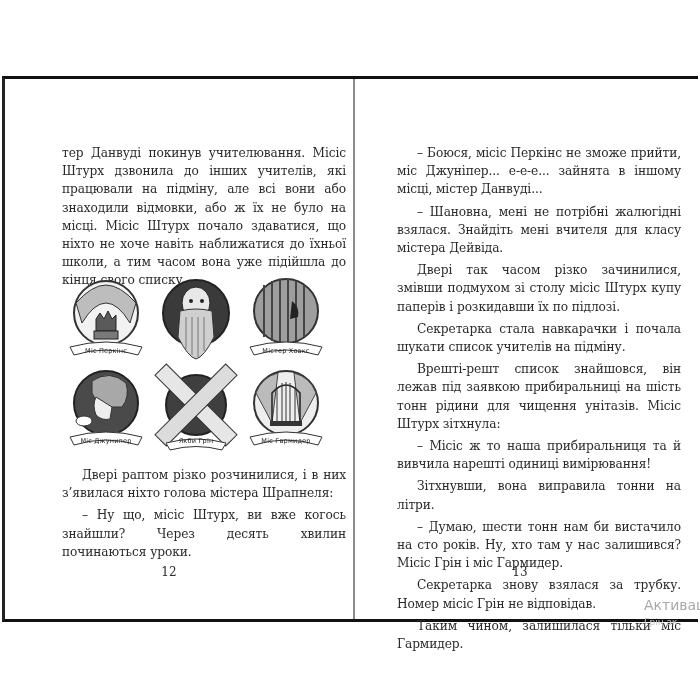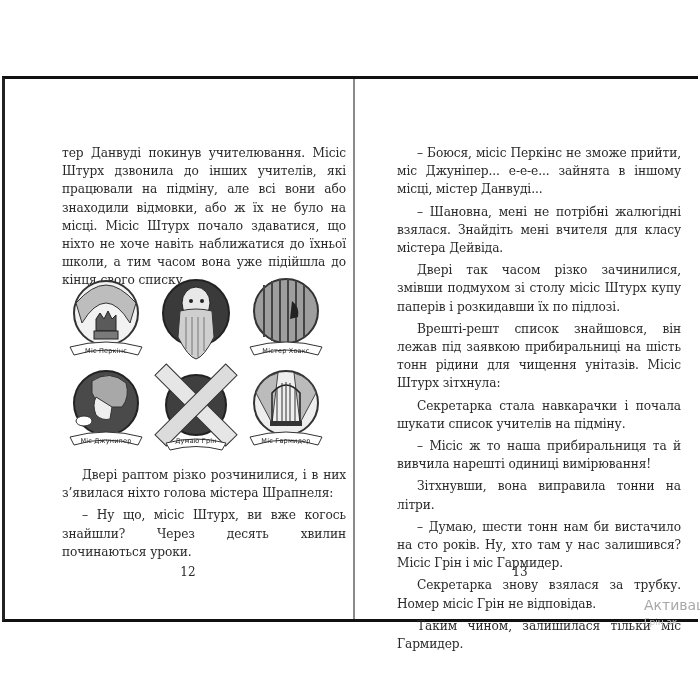--- a/index.html
+++ b/index.html
@@ -6,21 +6,21 @@
     body { width:700px; height:700px; position:relative; overflow:hidden; font-family:"DejaVu Serif", serif; color:#2a2a2a; }
     .frame { position:absolute; left:2px; top:76px; width:696px; height:546px; border-top:3px solid #111; border-bottom:3px solid #111; border-left:3px solid #222; box-sizing:border-box; background:#fff; }
     .spine { position:absolute; left:353px; top:79px; width:2px; height:540px; background:#8a8a8a; }
     .page { position:absolute; top:140px; width:292px; font-size:12.2px; line-height:18.2px; text-align:justify; letter-spacing:-0.1px; }
     .page.left { left:58px; }
     .page.right { left:393px; }
     .page p { margin:4px; }
     .page p.ind { text-indent:20px; }
     .page p.noind { text-indent:0; }
     .pnum { position:absolute; top:565px; font-size:12px; width:40px; text-align:center; }
-    .pnum.left { left:168px; }
+    .pnum.left { left:149px; }
     .pnum.right { left:500px; }
     .illus { position:absolute; left:62px; top:273px; width:268px; height:178px; display:grid; grid-template-columns:repeat(3, 88px); grid-template-rows:repeat(2, 88px); column-gap:2px; row-gap:2px; }
     .portrait { position:relative; width:88px; height:88px; }
     .portrait svg { width:88px; height:88px; display:block; }
     .banner-label { position:absolute; bottom:6px; left:10px; width:68px; text-align:center; font-size:6.5px; font-family:"DejaVu Sans", sans-serif; color:#222; letter-spacing:0.2px; }
     .watermark { position:absolute; left:644px; top:597px; font-family:"DejaVu Sans", sans-serif; font-size:14px; color:#a8a8a8; white-space:nowrap; }
     .watermark-sub { position:absolute; left:644px; top:617px; font-family:"DejaVu Sans", sans-serif; font-size:9px; color:#c8c8c8; white-space:nowrap; }
   </style>
 </head>
 <body>
@@ -80,21 +80,21 @@
     </svg>
     <span class="banner-label">Міс Джунипер</span>
   </div>
   <div class="portrait">
     <svg viewBox="0 0 88 88">
       <circle cx="44" cy="42" r="30" fill="#3f3f3f" stroke="#222" stroke-width="2"></circle>
       <rect x="-6" y="34" width="100" height="16" fill="#e6e6e6" stroke="#333" transform="rotate(45 44 42)"></rect>
       <rect x="-6" y="34" width="100" height="16" fill="#dcdcdc" stroke="#333" transform="rotate(-45 44 42)"></rect>
       <path d="M14 80 Q44 72 74 80 L70 87 Q44 80 18 87 Z" fill="#fff" stroke="#333"></path>
     </svg>
-    <span class="banner-label">Думаю Грін</span>
+    <span class="banner-label">Якби Грін</span>
   </div>
   <div class="portrait">
     <svg viewBox="0 0 88 88">
       <circle cx="44" cy="40" r="32" fill="#eeeeee" stroke="#333" stroke-width="2"></circle>
       <path d="M14 30 Q20 14 36 10 L30 60 Z M74 30 Q68 14 52 10 L58 60 Z" fill="#bbbbbb" stroke="#444"></path>
       <path d="M30 60 L30 30 Q44 14 58 30 L58 60 Z" fill="none" stroke="#222" stroke-width="1.5"></path>
       <g stroke="#333" stroke-width="1">
           <line x1="35" y1="24" x2="35" y2="60"></line>
           <line x1="40" y1="20" x2="40" y2="60"></line>
           <line x1="44" y1="19" x2="44" y2="60"></line>
@@ -112,22 +112,22 @@
   <p class="ind">Двері раптом різко розчинилися, і в них з’явилася ніхто голова містера Шрапнеля:</p>
   <p class="ind">– Ну що, місіс Штурх, ви вже когось знайшли? Через десять хвилин починаються уроки.</p>
 </div>
 
 <div class="pnum left">12</div>
 
 <div class="page right">
   <p class="ind">– Боюся, місіс Перкінс не зможе прийти, міс Джуніпер... е-е-е... зайнята в іншому місці, містер Данвуді...</p>
   <p class="ind">– Шановна, мені не потрібні жалюгідні взялася. Знайдіть мені вчителя для класу містера Дейвіда.</p>
   <p class="ind">Двері так часом різко зачинилися, змівши подмухом зі столу місіс Штурх купу паперів і розкидавши їх по підлозі.</p>
+  <p class="ind">Секретарка стала навкарачки і почала шукати список учителів на підміну.</p>
   <p class="ind">Врешті-решт список знайшовся, він лежав під заявкою прибиральниці на шість тонн рідини для чищення унітазів. Місіс Штурх зітхнула:</p>
-  <p class="ind">Секретарка стала навкарачки і почала шукати список учителів на підміну.</p>
   <p class="ind">– Місіс ж то наша прибиральниця та й вивчила нарешті одиниці вимірювання!</p>
   <p class="ind">Зітхнувши, вона виправила тонни на літри.</p>
   <p class="ind">– Думаю, шести тонн нам би вистачило на сто років. Ну, хто там у нас залишився? Місіс Грін і міс Гармидер.</p>
   <p class="ind">Секретарка знову взялася за трубку. Номер місіс Грін не відповідав.</p>
   <p class="ind">Таким чином, залишилася тільки міс Гармидер.</p>
 </div>
 
 <div class="pnum right">13</div>
 
 <div class="watermark">Активац</div>

